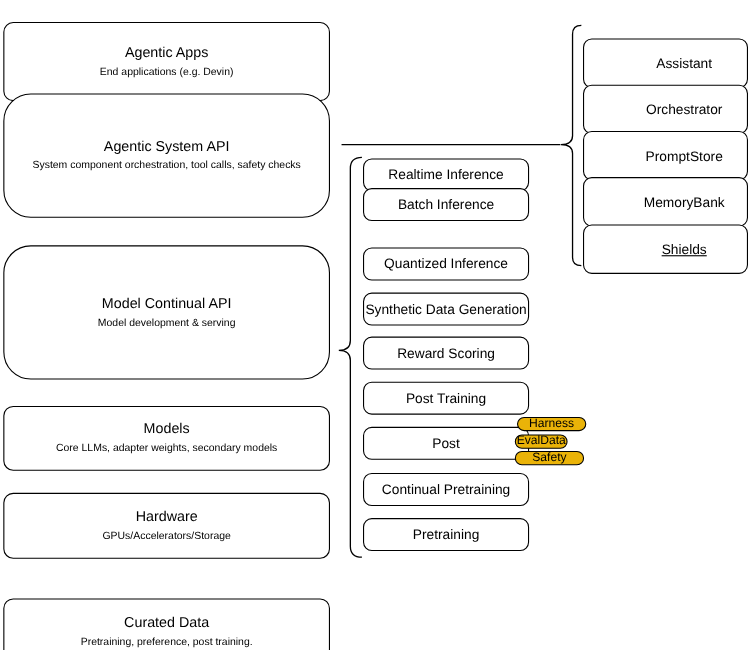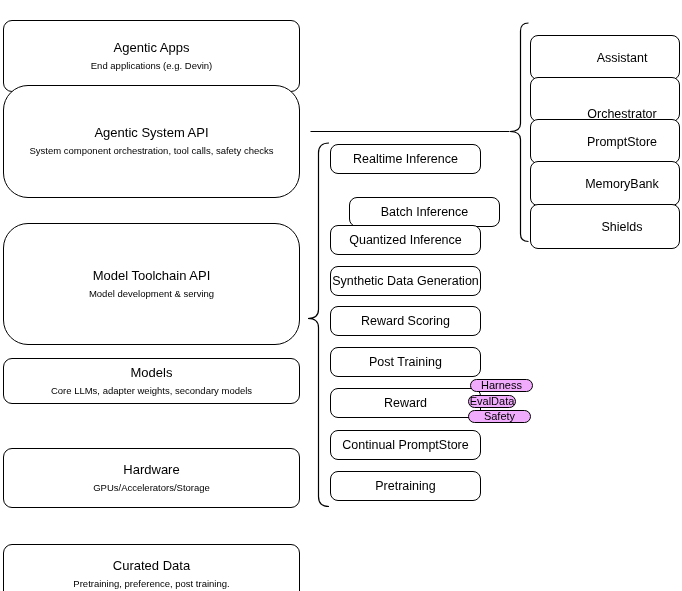--- a/index.html
+++ b/index.html
@@ -12,21 +12,21 @@
     display:flex;flex-direction:column;align-items:center;justify-content:center;
     text-align:center;
   }
   .big{left:3px;width:297px;border-radius:9px;}
   .big.round{border-radius:25px;}
   .big .t{font-size:13px;line-height:1.15;}
   .big .s{font-size:9.5px;line-height:1.2;margin-top:4px;}
   .mid{left:330px;width:151px;height:30px;border-radius:8px;font-size:12.5px;}
   .rgt{left:530px;width:150px;height:45px;border-radius:8px;font-size:12.5px;padding-left:34px;}
   .tag{
-    position:absolute;box-sizing:border-box;background:#f0abfc;border:1.2px solid #000;
+    position:absolute;box-sizing:border-box;background:#eab308;border:1.2px solid #000;
     border-radius:7px;height:13px;display:flex;align-items:center;justify-content:center;
     font-size:11px;line-height:1;z-index:5;
   }
   svg.overlay{position:absolute;left:0;top:0;z-index:1;}
   .node{z-index:2;}
 </style>
 </head>
 <body>
 
 <svg class="overlay" width="682" height="591" viewBox="0 0 682 591">
@@ -37,81 +37,81 @@
 
 <div class="node big" style="top:20px;height:72px;justify-content:center;">
   <div class="t">Agentic Apps</div>
   <div class="s">End applications (e.g. Devin)</div>
 </div>
 <div class="node big round" style="top:85px;height:113px;">
   <div class="t">Agentic System API</div>
   <div class="s">System component orchestration, tool calls, safety checks</div>
 </div>
 <div class="node big round" style="top:223px;height:122px;">
-  <div class="t">Model Toolchain API</div>
+  <div class="t">Model Continual API</div>
   <div class="s">Model development &amp; serving</div>
 </div>
-<div class="node big" style="top:358px;height:46px;">
+<div class="node big" style="top:369px;height:59px;">
   <div class="t">Models</div>
   <div class="s">Core LLMs, adapter weights, secondary models</div>
 </div>
 <div class="node big" style="top:448px;height:60px;">
   <div class="t">Hardware</div>
   <div class="s">GPUs/Accelerators/Storage</div>
 </div>
 <div class="node big" style="top:544px;height:60px;">
   <div class="t">Curated Data</div>
   <div class="s">Pretraining, preference, post training.</div>
 </div>
 
 <div class="node mid" style="top:144px;">
   <span>Realtime Inference</span>
 </div>
-<div class="node mid" style="top:197px;margin-left:19px;">
+<div class="node mid" style="top:171px;">
   <span>Batch Inference</span>
 </div>
 <div class="node mid" style="top:225px;">
   <span>Quantized Inference</span>
 </div>
 <div class="node mid" style="top:266px;">
   <span>Synthetic Data Generation</span>
 </div>
 <div class="node mid" style="top:306px;">
   <span>Reward Scoring</span>
 </div>
 <div class="node mid" style="top:347px;">
   <span>Post Training</span>
 </div>
 <div class="node mid" style="top:388px;">
-  <span>Reward</span>
+  <span>Post</span>
 </div>
 <div class="node mid" style="top:430px;">
-  <span>Continual PromptStore</span>
+  <span>Continual Pretraining</span>
 </div>
 <div class="node mid" style="top:471px;">
   <span>Pretraining</span>
 </div>
 
 <div class="tag" style="left:470px;top:378.5px;width:63px;">
   <span>Harness</span>
 </div>
 <div class="tag" style="left:468px;top:394.5px;width:48px;">
   <span>EvalData</span>
 </div>
 <div class="tag" style="left:468px;top:409.5px;width:63px;">
   <span>Safety</span>
 </div>
 
 <div class="node rgt" style="top:35px;">
   <span>Assistant</span>
 </div>
-<div class="node rgt" style="top:77px;justify-content:flex-end;">
+<div class="node rgt" style="top:77px;">
   <span>Orchestrator</span>
 </div>
 <div class="node rgt" style="top:119px;">
   <span>PromptStore</span>
 </div>
 <div class="node rgt" style="top:161px;">
   <span>MemoryBank</span>
 </div>
-<div class="node rgt" style="top:204px;">
+<div class="node rgt" style="top:204px;text-decoration:underline;">
   <span>Shields</span>
 </div>
 
 </body></html>

